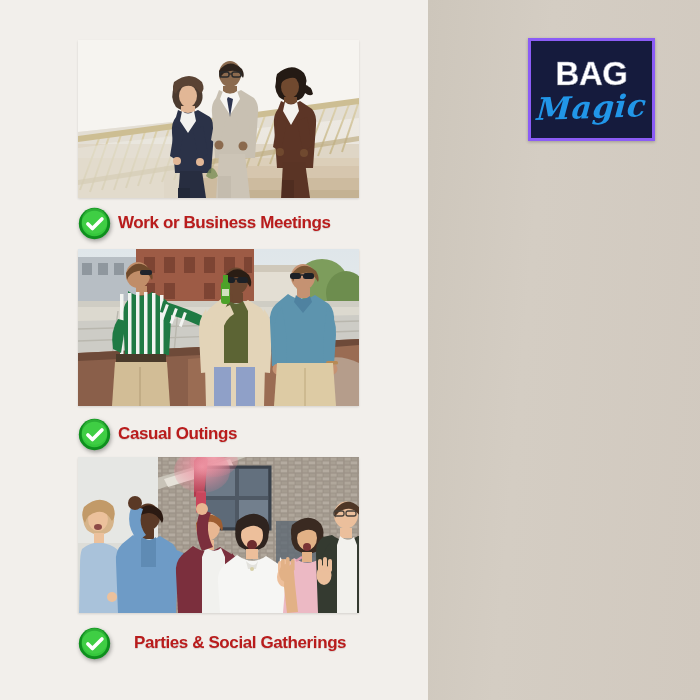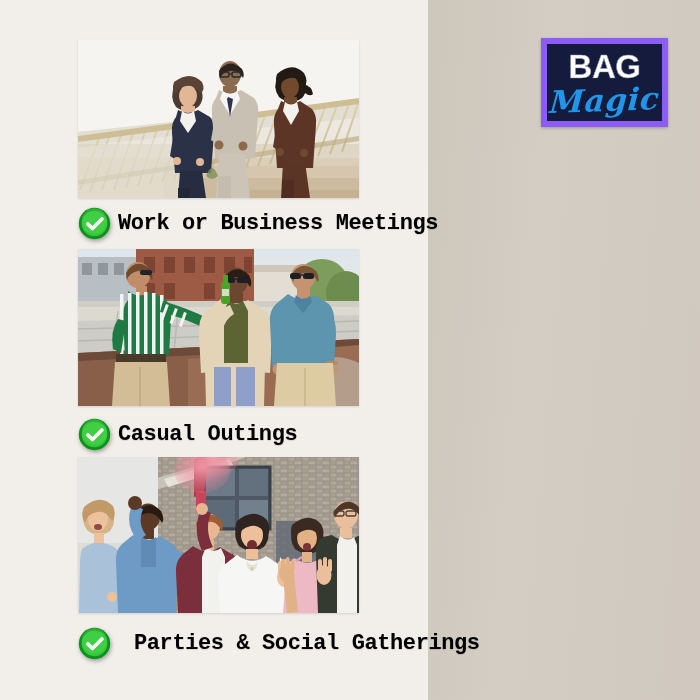--- a/index.html
+++ b/index.html
@@ -38,30 +38,29 @@
     position: absolute;
     inset: 0;
     background: linear-gradient(95deg, #cdc6bb 0%, #d4cdc3 38%, #d1c9bf 100%);
   }
 
   
   .logo-box {
     position: absolute;
     left: 528px; top: 38px;
     width: 127px;
-    height: 89px;
+    height: 103px;
     background: #151b3d;
-    border: 6px solid #8b5cf6;
+    border: 3px solid #8b5cf6;
     box-sizing: border-box;
     box-shadow: 0 1px 3px rgba(0,0,0,0.25);
     display: flex;
     flex-direction: column;
     align-items: center;
     justify-content: center;
-    margin-left: 13px;
   }
   .logo-bag {
     font-family: "Liberation Sans", sans-serif;
     font-weight: bold;
     font-size: 33px;
     letter-spacing: -0.5px;
     color: #ffffff;
     line-height: 1;
     margin-bottom: 2px;
     -webkit-text-stroke: 0.6px #8d93ad;
@@ -105,24 +104,24 @@
   #caption-2 { top: 416px; }
   #caption-3 { top: 625px; }
   .check-icon {
     width: 33px;
     height: 33px;
     flex: 0 0 33px;
     position: relative;
     filter: drop-shadow(1px 2px 2px rgba(0,0,0,0.35));
   }
   .caption-label {
-    font-family: Liberation Mono, monospace;
+    font-family: Liberation Sans, sans-serif;
     font-weight: bold;
-    font-size: 22px;
-    color: #000000;
+    font-size: 17px;
+    color: #b91c1c;
     letter-spacing: -0.4px;
     white-space: nowrap;
     text-shadow: 0 1px 1px rgba(0,0,0,0.12);
   }
   #caption-3 .caption-label { margin-left: 16px; }
 </style>
 </head>
 <body>
 
 <div id="canvas">

